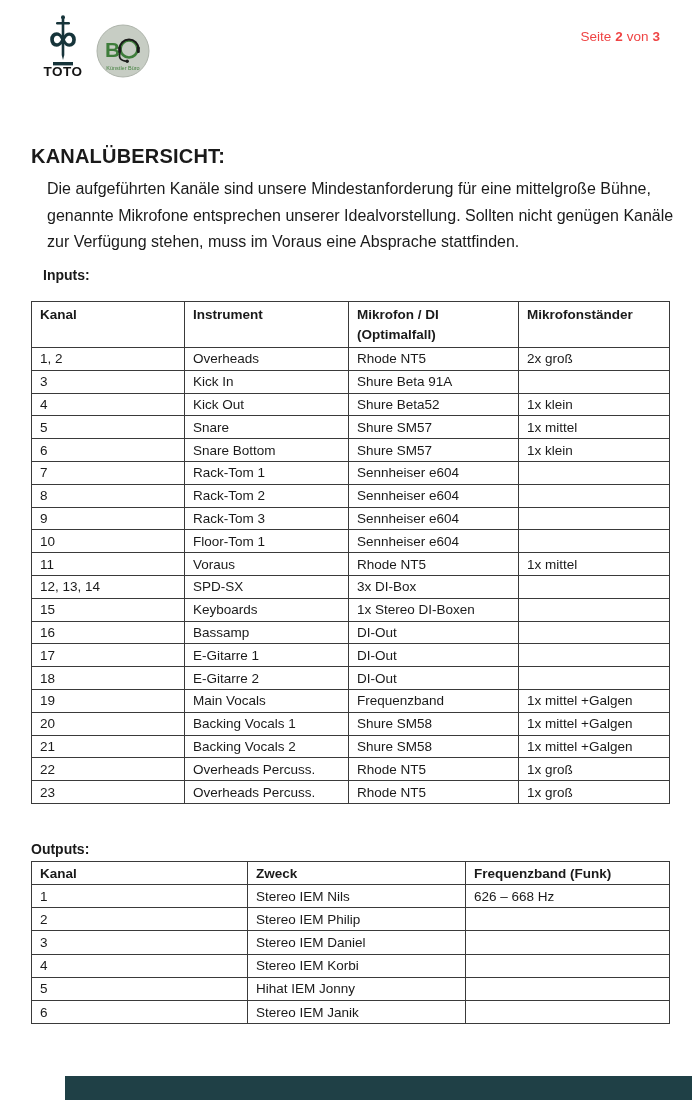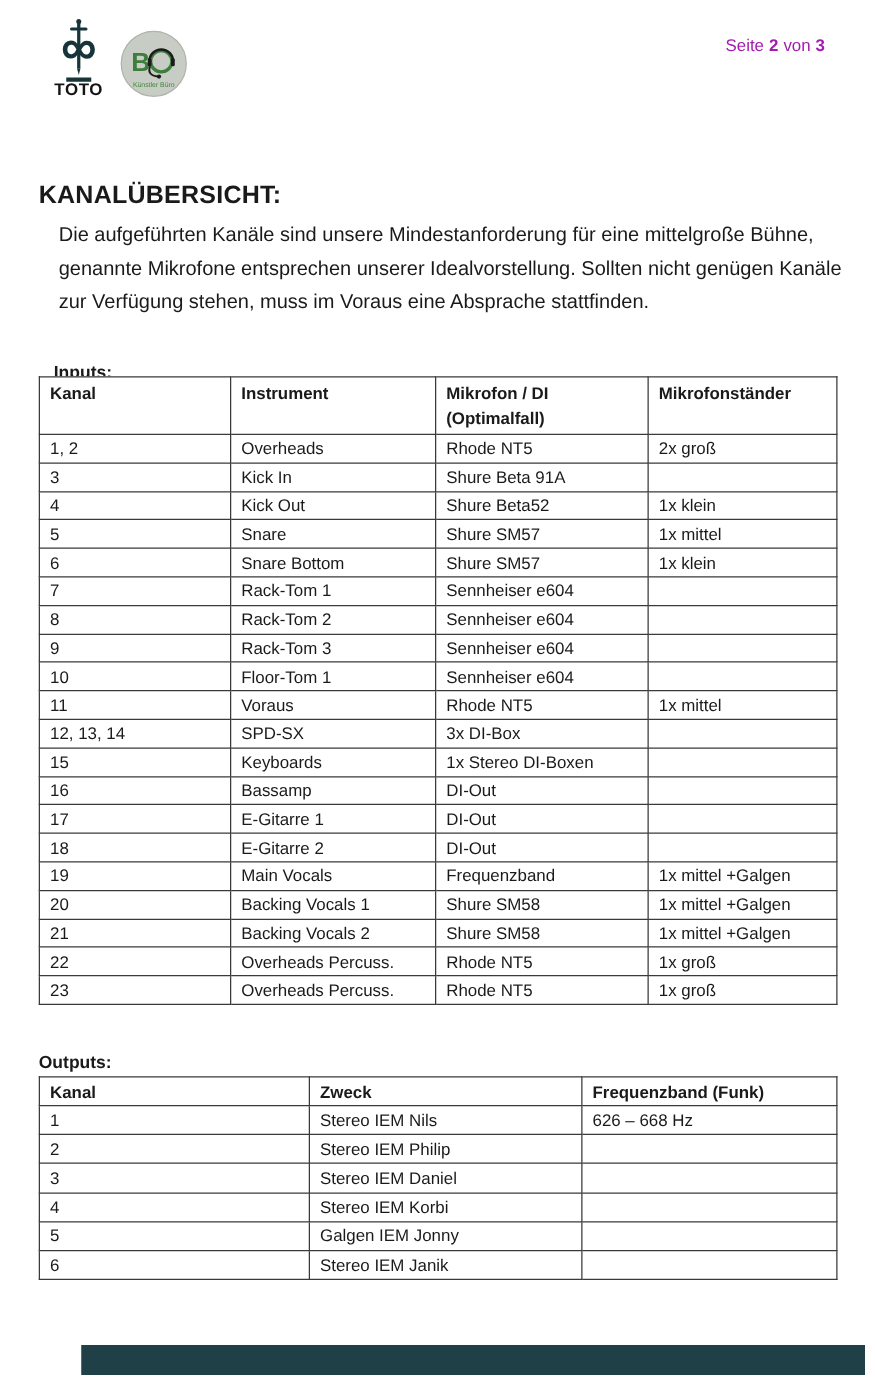--- a/index.html
+++ b/index.html
@@ -3,30 +3,30 @@
 <meta charset="utf-8">
 <style>
   * { box-sizing: border-box; margin: 0; padding: 0; }
   html,body { background:#ffffff; }
   body { font-family: "Liberation Sans", sans-serif; color:#1a1a1a; }
   .page { position:relative; width:700px; height:1107px; background:#ffffff; overflow:hidden; }
 
   
   .logo-toto { position:absolute; left:34px; top:14px; }
   .logo-bo   { position:absolute; left:96px; top:24px; }
-  .page-indicator { position:absolute; top:29px; right:40px; font-size:13.5px; display:flex; gap:4px; color:#a21caf; }
+  .page-indicator { position:absolute; top:29px; right:40px; font-size:13.5px; display:flex; gap:4px; color:#ef4444; }
   .page-indicator .num { font-weight:700; }
 
   
   .heading { position:absolute; left:31px; top:145px; font-size:20px; font-weight:700; letter-spacing:.2px; }
   .intro { position:absolute; left:47px; top:176px; width:660px; font-size:16px; line-height:26.5px; white-space:pre-line; }
 
   
   .tbl-label { position:absolute; left:31px; font-size:14px; font-weight:700; }
-  .inputs-label  { top:289px;padding-left:12px; }
+  .inputs-label  { top:267px;padding-left:12px; }
   .outputs-label { top:841px; }
 
   table { border-collapse:collapse; table-layout:fixed; position:absolute; left:31px; width:638px; background:#fff; }
   .inputs-table  { top:301px; }
   .outputs-table { top:861px; }
 
   th, td { border:1px solid #3a3a3a; text-align:left; padding:0 4px 0 8px; font-size:13.5px; white-space:pre-line; overflow:hidden; }
   table { border:1.5px solid #3a3a3a; }
   th { font-weight:700; }
 
@@ -264,21 +264,21 @@
           <td>Stereo IEM Daniel</td>
           <td></td>
         </tr>
         <tr>
           <td>4</td>
           <td>Stereo IEM Korbi</td>
           <td></td>
         </tr>
         <tr>
           <td>5</td>
-          <td>Galgen IEM Jonny</td>
+          <td>Hihat IEM Jonny</td>
           <td></td>
         </tr>
         <tr>
           <td>6</td>
           <td>Stereo IEM Janik</td>
           <td></td>
         </tr>
       </tbody>
   </table>
 

